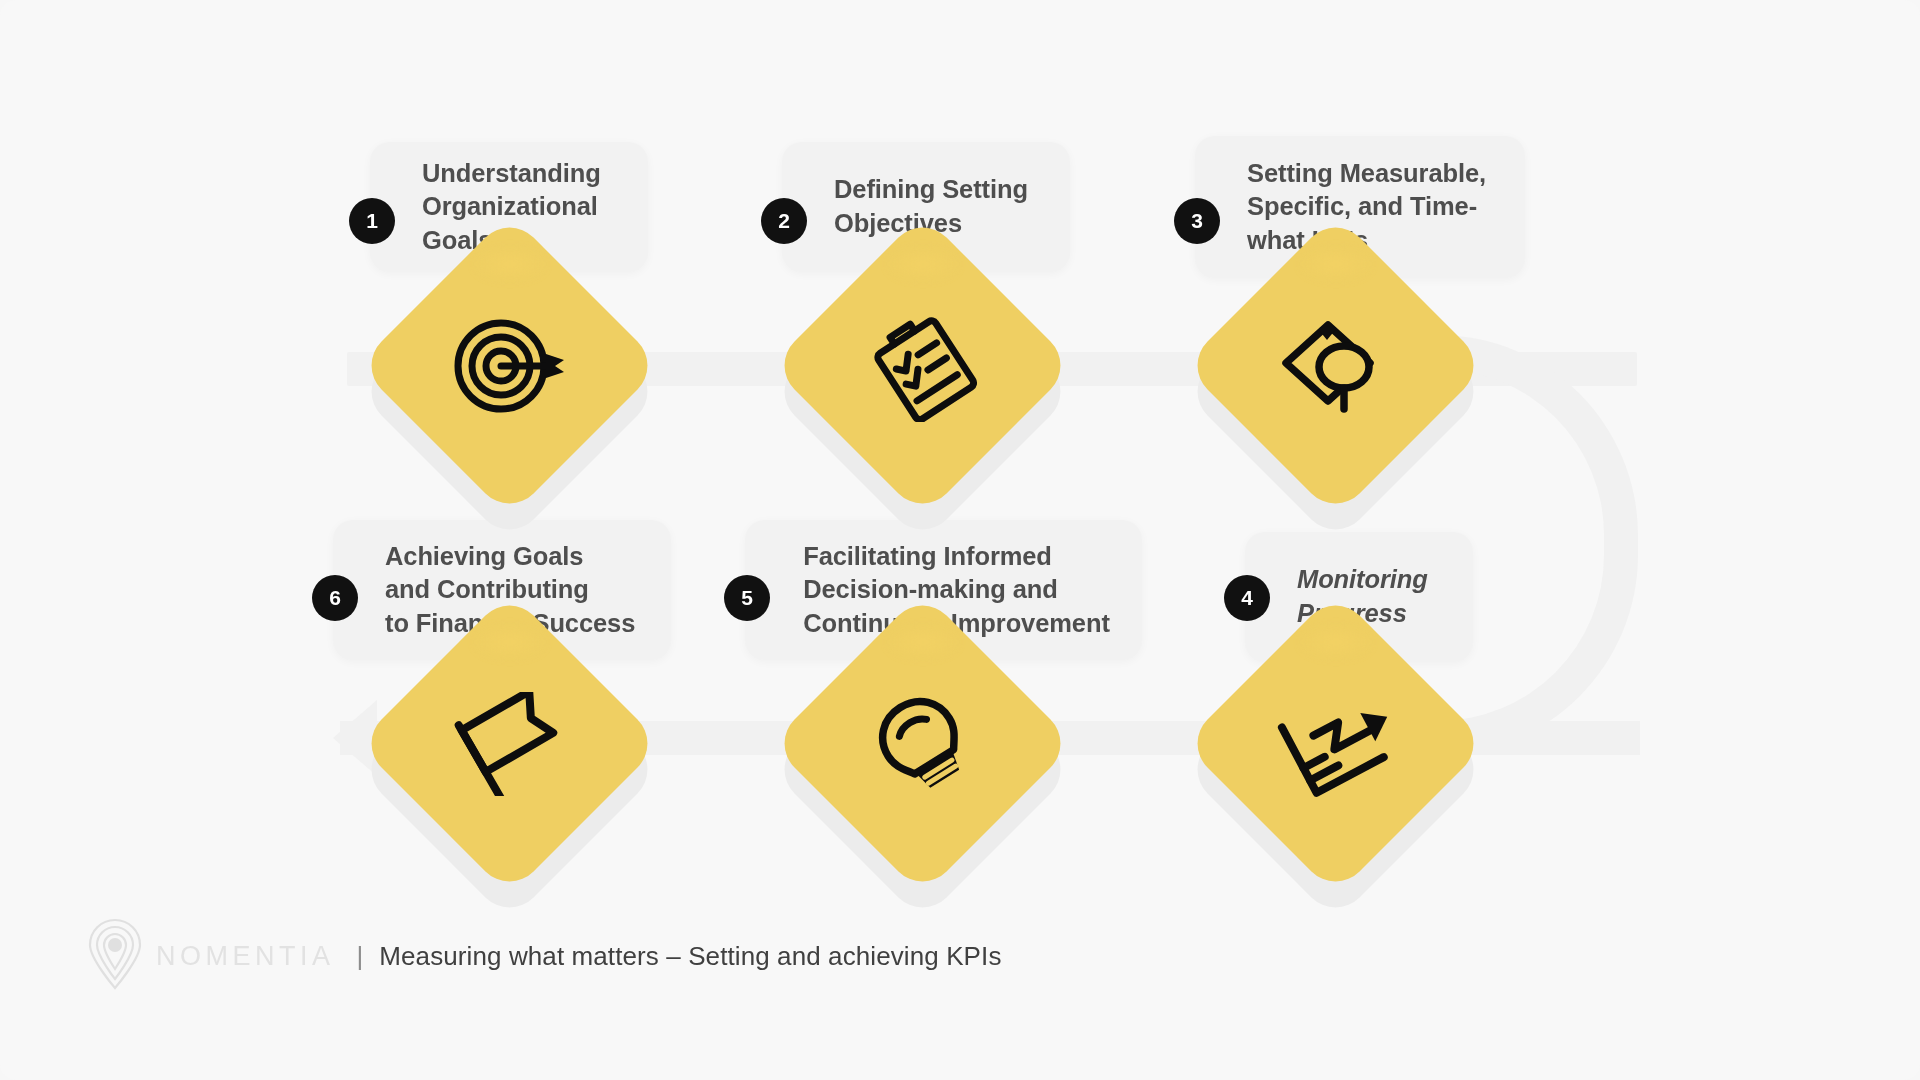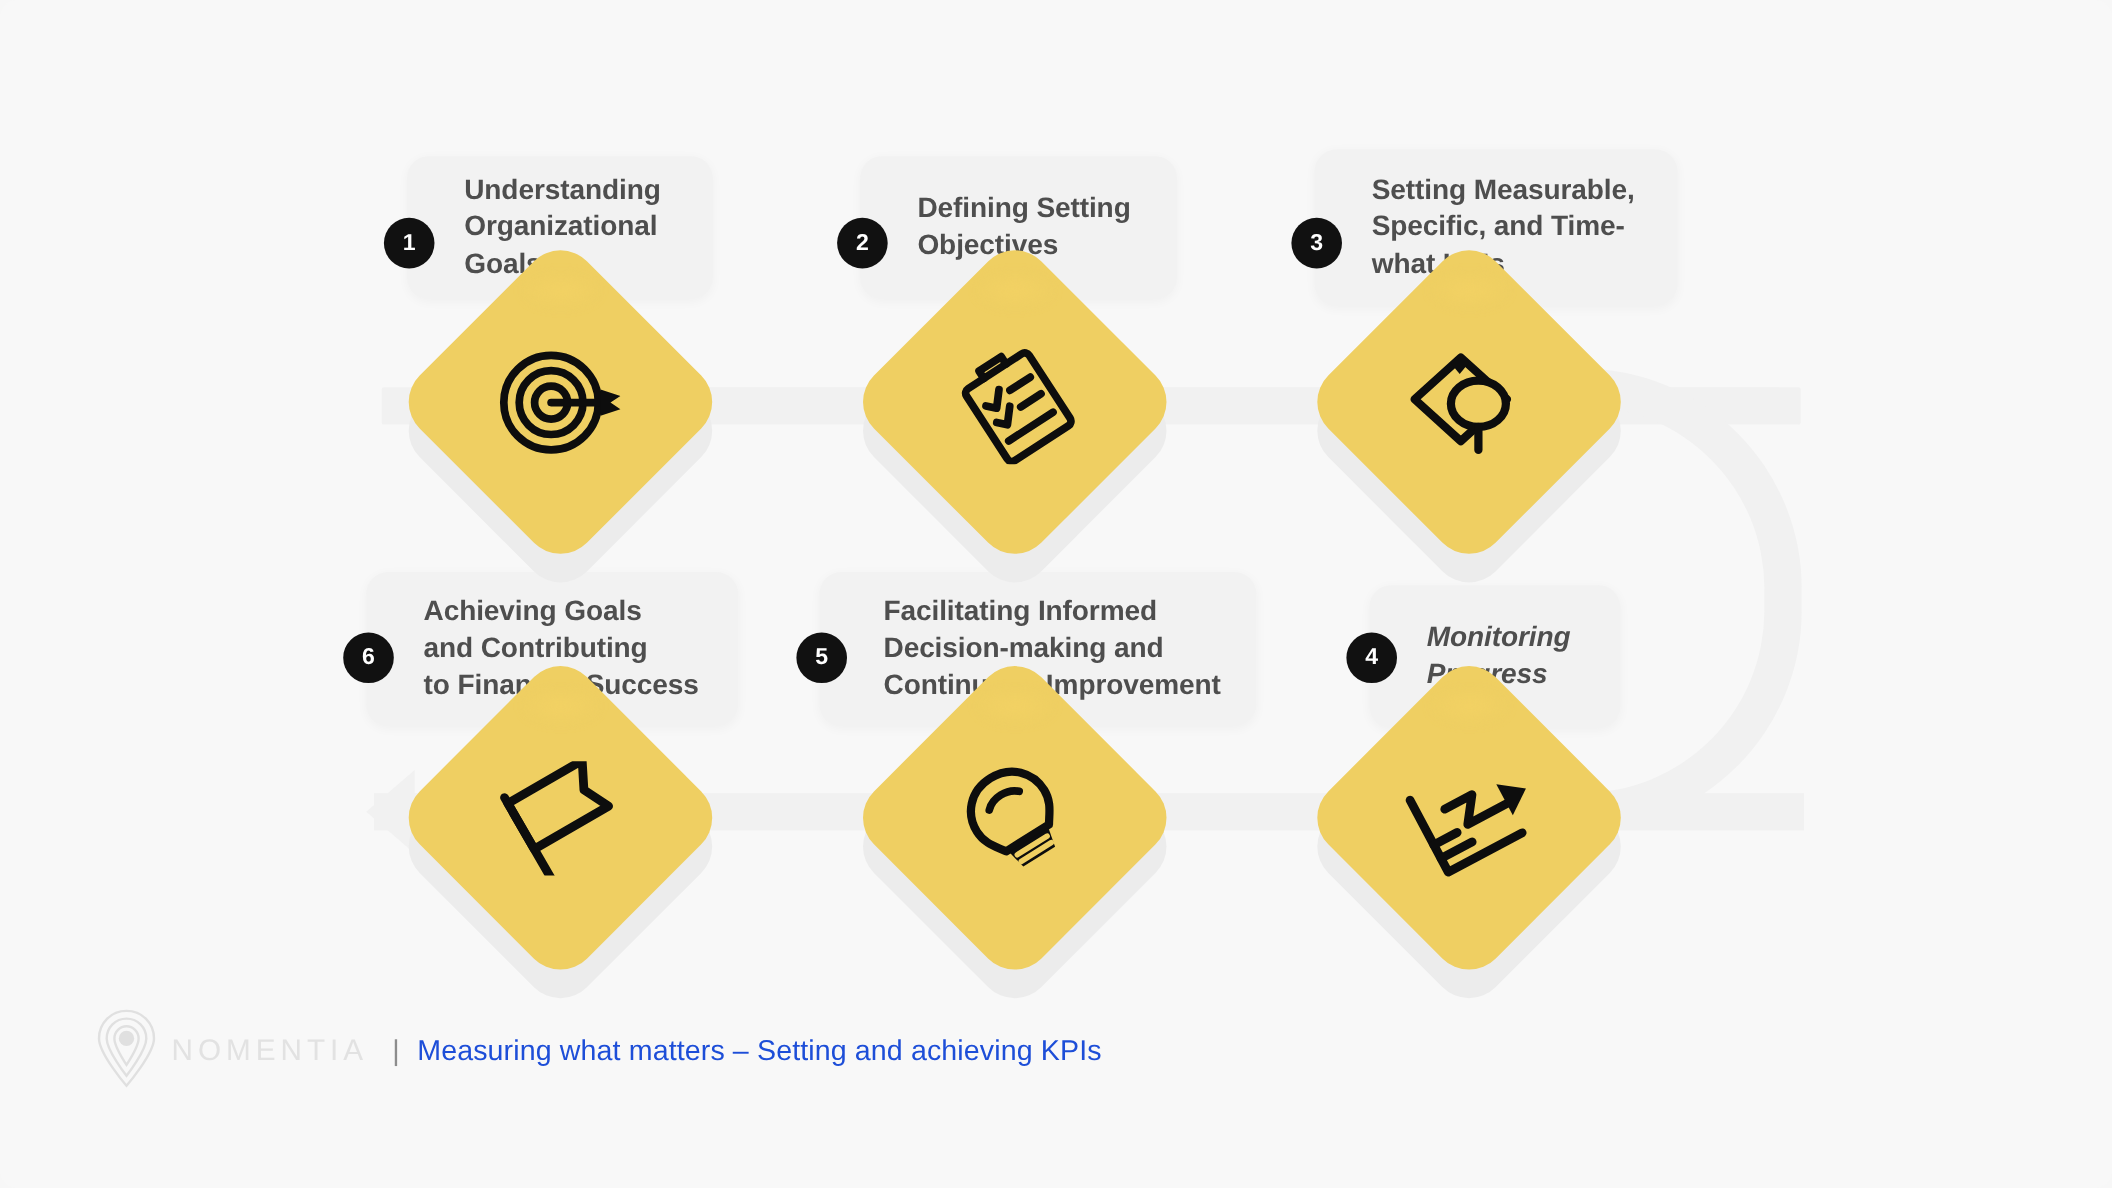--- a/index.html
+++ b/index.html
@@ -157,21 +157,21 @@
     font-size:27px;
     letter-spacing:4.5px;
     font-weight:normal;
   }
   .footer-sep{
     color:#8d8d8d;
     font-size:26px;
     margin:0 16px 0 22px;
   }
   .footer-text{
-    color:#1d4ed8;
+    color:#404040;
     font-size:26px;
     letter-spacing:0.1px;
   }
 </style>
 </head>
 <body>
 
 <div class="canvas">
 
   <div class="track-row1"></div>

